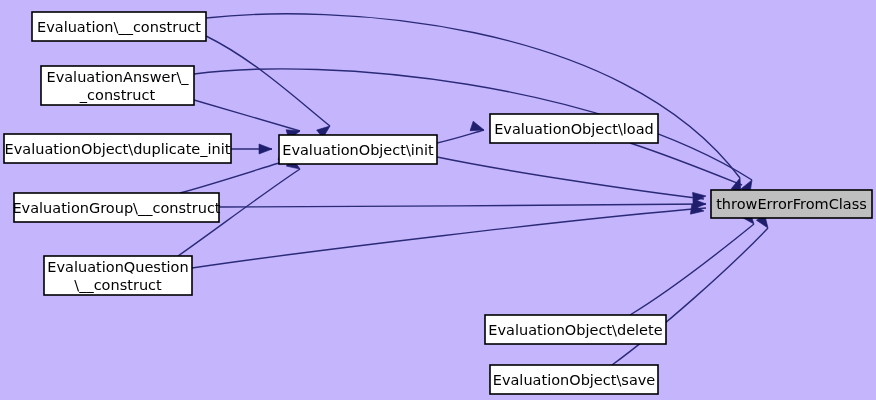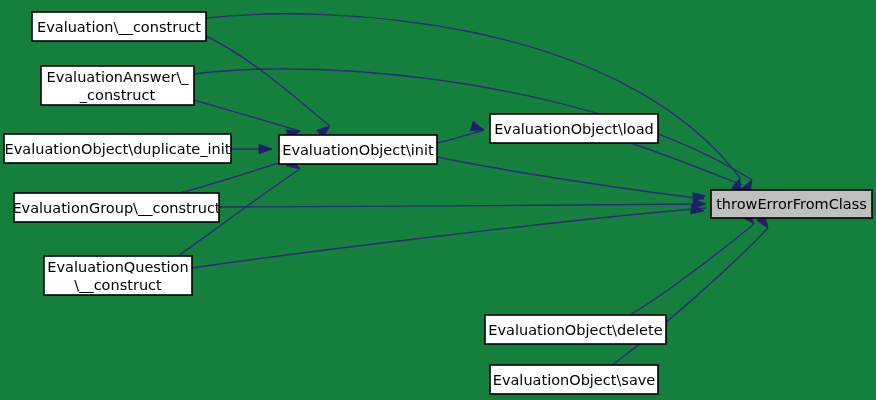--- a/index.html
+++ b/index.html
@@ -10,21 +10,21 @@
   body {
     width: 876px;
     height: 400px;
     font-family: "DejaVu Sans", sans-serif;
     overflow: hidden;
   }
   #graph-root {
     position: relative;
     width: 876px;
     height: 400px;
-    background: #15803d;
+    background: #c4b5fd;
   }
   svg#callgraph {
     display: block;
     width: 876px;
     height: 400px;
   }
   .edge-path {
     fill: none;
     stroke: #2a2a76;
     stroke-width: 1.4;

